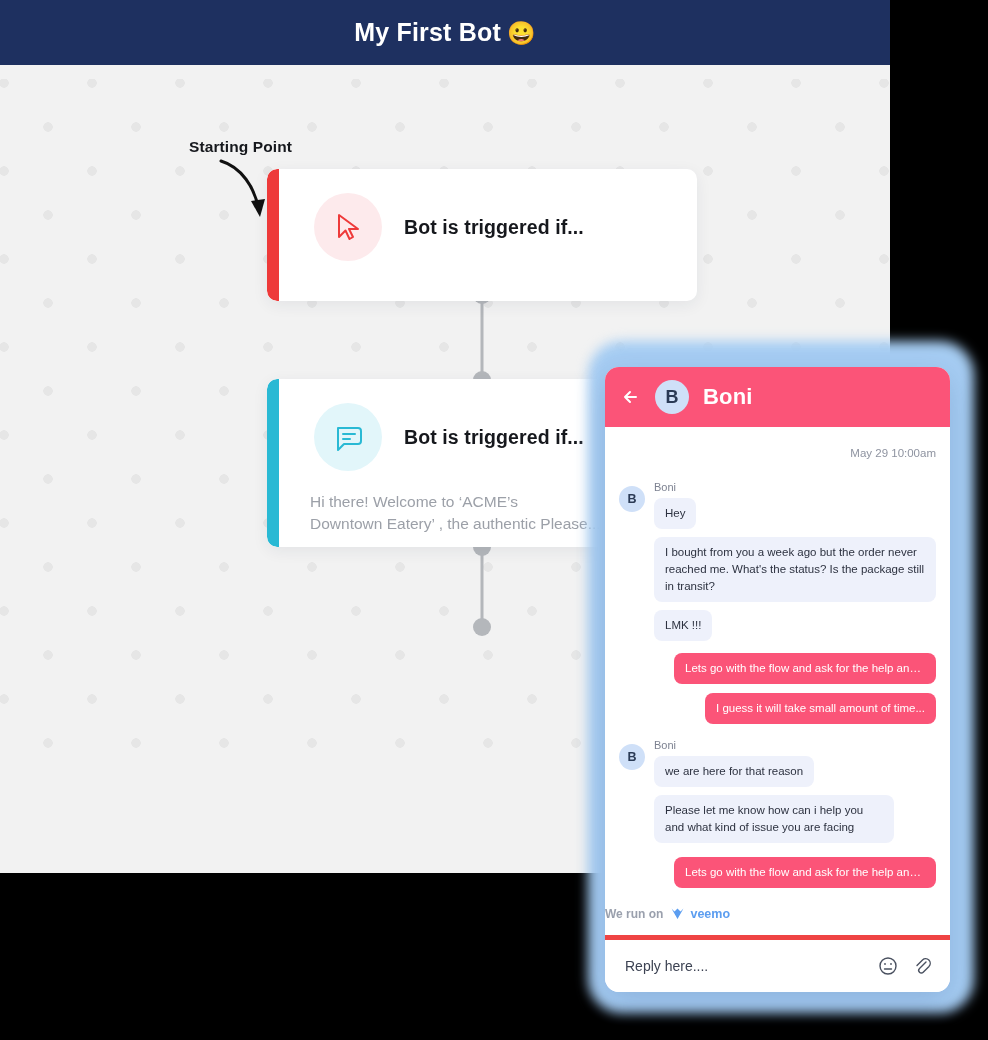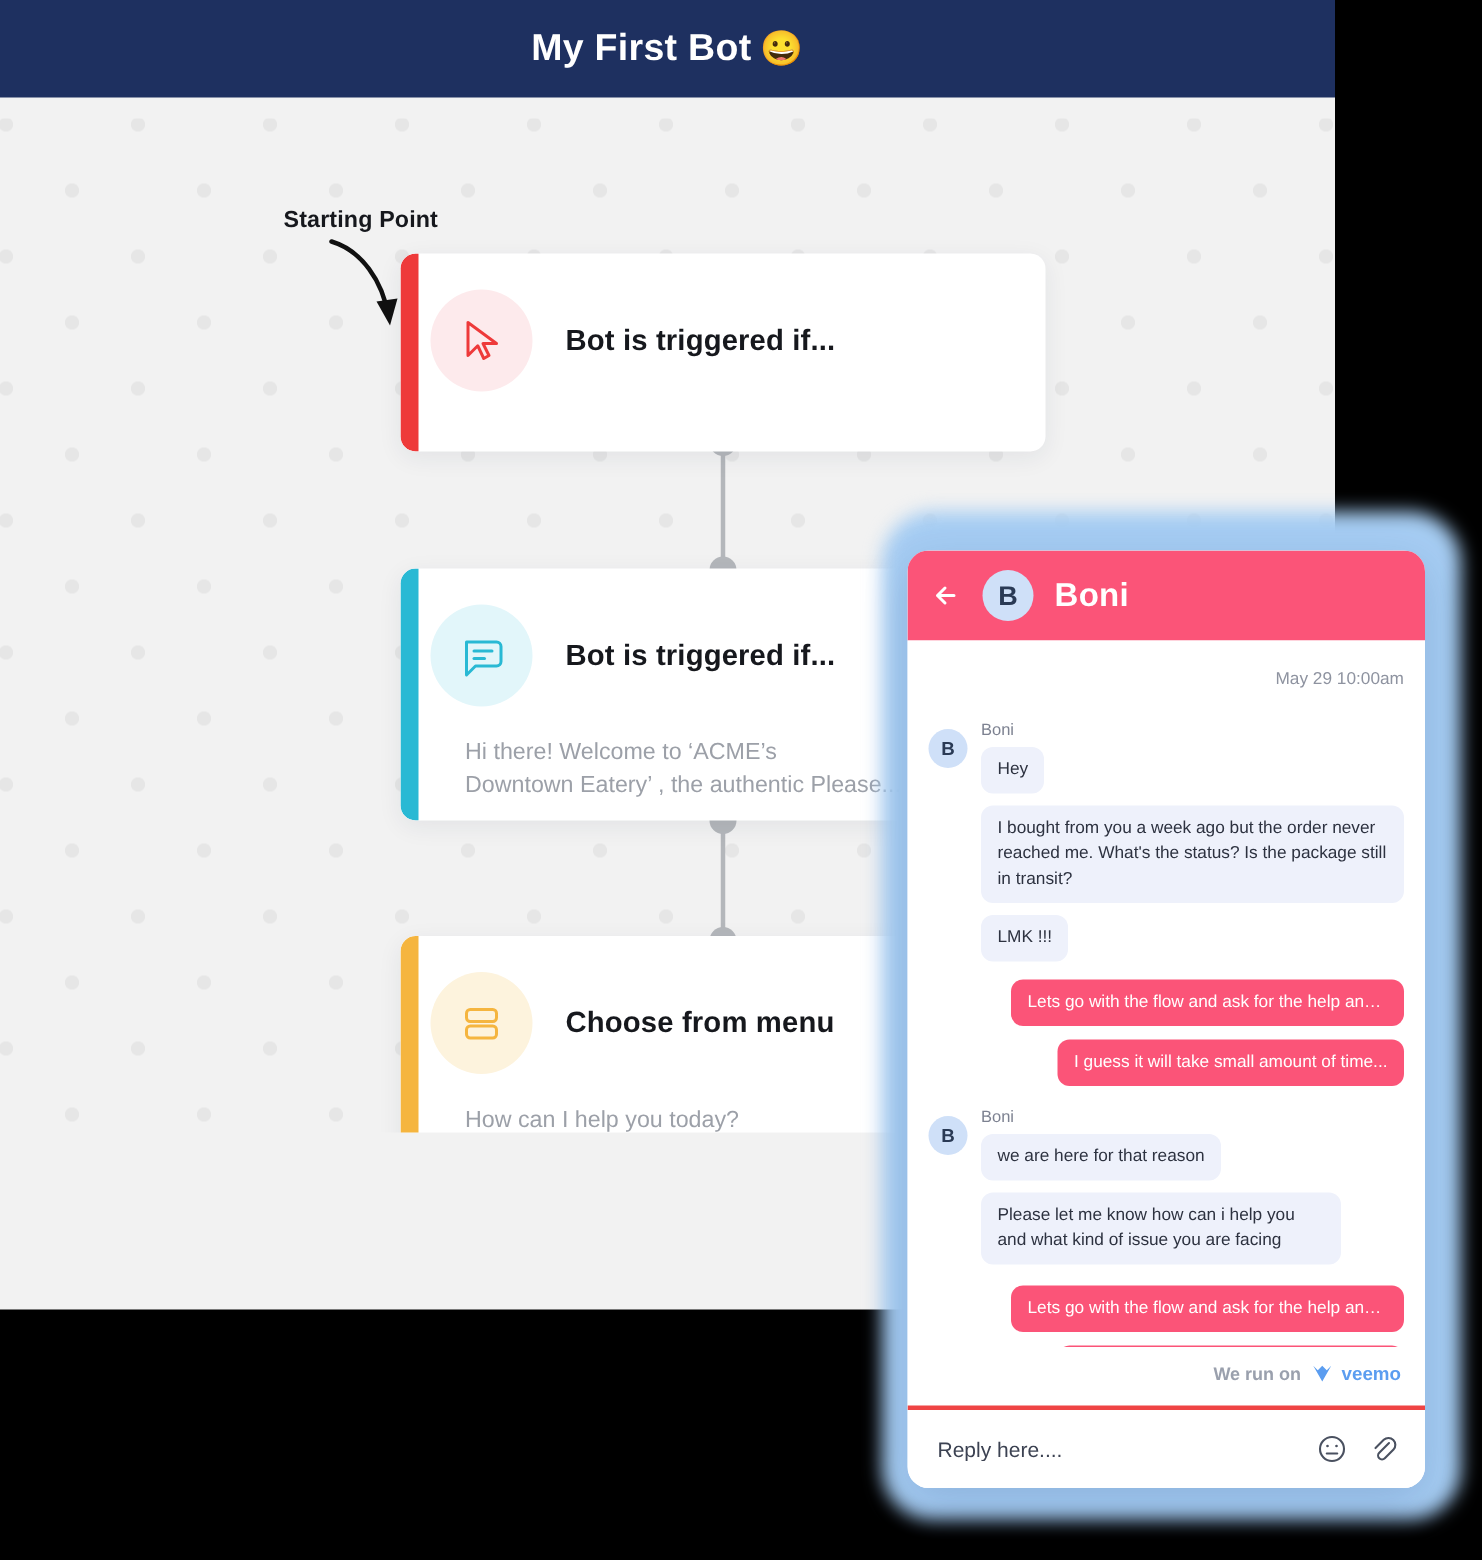--- a/index.html
+++ b/index.html
@@ -106,21 +106,21 @@
     border-radius: 10px 0 0 10px;
   }
   .card-body {
     flex: 1;
     padding: 0;
     position: relative;
   }
   .card-row {
     display: flex;
     align-items: center;
-    padding-left: 8px;
+    padding-left: 35px;
     padding-top: 24px;
   }
   .card-icon-circle {
     width: 68px;
     height: 68px;
     border-radius: 50%;
     flex: 0 0 68px;
     display: flex;
     align-items: center;
     justify-content: center;
@@ -266,40 +266,40 @@
     max-width: 240px;
     white-space: nowrap;
     overflow: hidden;
     text-overflow: ellipsis;
   }
 
   #chat-branding {
     flex: 0 0 auto;
     display: flex;
     align-items: center;
-    justify-content: flex-end;
-    padding: 10px 16px 14px 0;
+    justify-content: flex-start;
+    padding: 10px 0 14px 0;
     background: #ffffff;
   }
   #brand-text {
     font-size: 12px;
     font-weight: bold;
     color: #9aa0ad;
   }
   #brand-logo { margin: 0 5px 0 7px; }
   #brand-name {
     font-size: 12.5px;
     font-weight: bold;
     color: #5b9df0;
   }
 
   #chat-input-bar {
     flex: 0 0 52px;
     height: 52px;
-    border-top: 3px solid #ef4444;
+    border-top: 5px solid #ef4444;
     display: flex;
     align-items: center;
     padding: 0 18px;
     background: #ffffff;
   }
   #reply-input {
     flex: 1;
     border: none;
     outline: none;
     font-size: 14px;
@@ -375,35 +375,20 @@
               <line x1="11" y1="18" x2="18" y2="18" stroke="#29b9d4" stroke-width="2" stroke-linecap="round"></line>
             </svg>
           </div>
           <div class="card-title">Bot is triggered if...</div>
         </div>
         <div class="card-sub">Hi there! Welcome to ‘ACME’s
 Downtown Eatery’ , the authentic Please...</div>
       </div>
     </div>
 
-    <div class="flow-card" id="card-menu">
-      <div class="card-accent" style="background:#f5b53f"></div>
-      <div class="card-body">
-        <div class="card-row">
-          <div class="card-icon-circle" style="background:#fdf3dd">
-            <svg width="32" height="32" viewBox="0 0 32 32">
-              <rect x="6" y="7" width="20" height="8" rx="2.5" fill="none" stroke="#f5b53f" stroke-width="2"></rect>
-              <rect x="6" y="18" width="20" height="8" rx="2.5" fill="none" stroke="#f5b53f" stroke-width="2"></rect>
-            </svg>
-          </div>
-          <div class="card-title">Choose from menu</div>
-        </div>
-        <div class="card-sub">How can I help you today?</div>
-      </div>
-    </div>
 
   </div>
 </div>
 
 <div id="chat-glow"></div>
 
 <div id="chat-widget">
 
   <div id="chat-header">
     <svg id="chat-back" viewBox="0 0 22 22">

